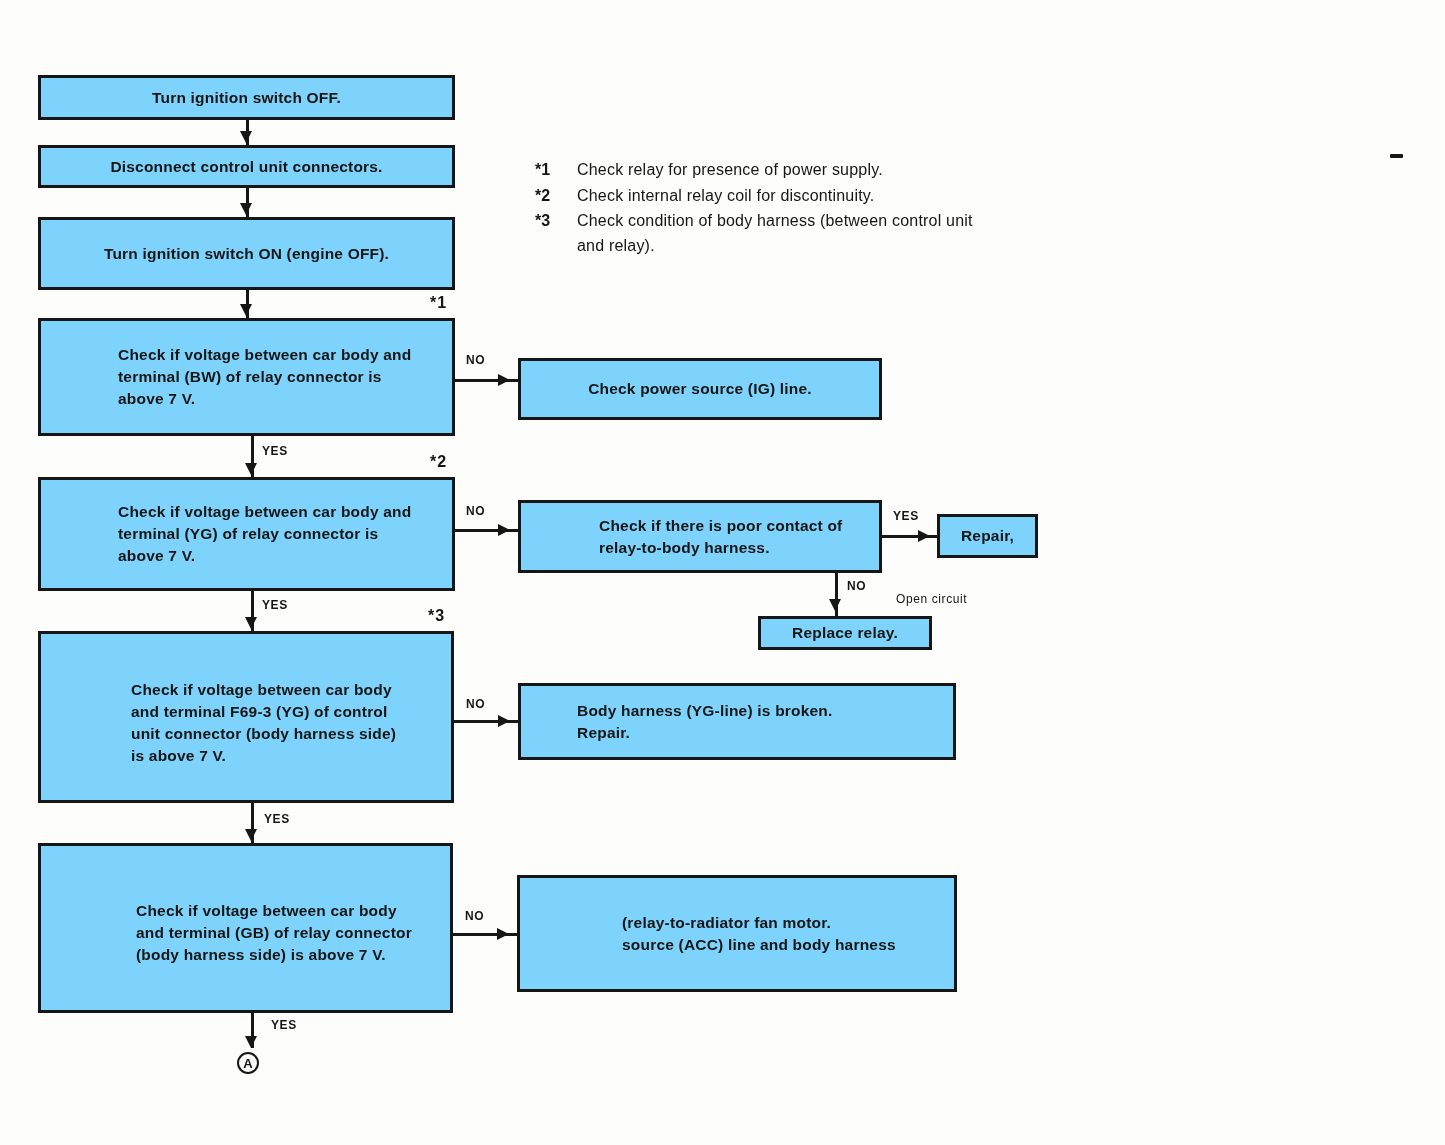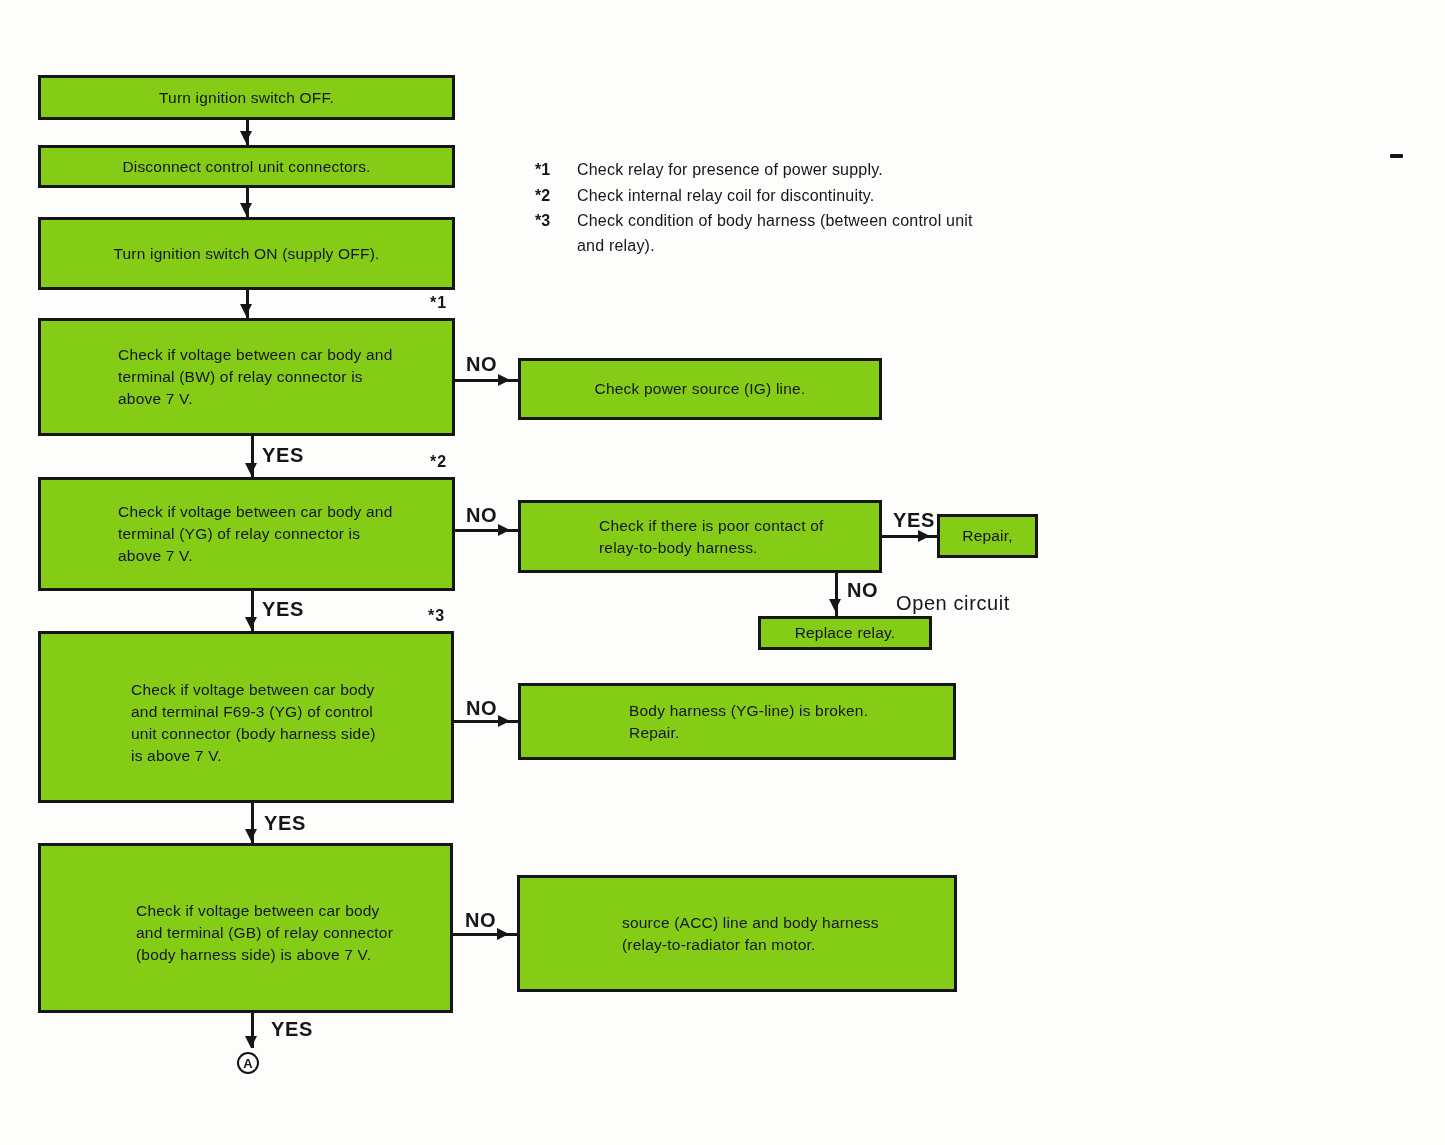--- a/index.html
+++ b/index.html
@@ -6,29 +6,29 @@
   body{
     width:1445px;height:1145px;position:relative;overflow:hidden;
     background:#fdfdfc;
     font-family:"Liberation Sans", sans-serif;
     color:#161616;
     -webkit-font-smoothing:antialiased;
   }
   .box{
     position:absolute;
     border:3px solid #161616;
-    background:#84cc16;
+    background:#7dd3fc;
     box-sizing:border-box;
     display:flex;flex-direction:column;justify-content:center;
-    font-size:15.5px;font-weight:400;letter-spacing:.2px;line-height:22px;
+    font-size:15.5px;font-weight:700;letter-spacing:.2px;line-height:22px;
   }
   .box.center{align-items:center;text-align:center;}
   .ln{display:block;white-space:nowrap;}
   .lbl{
-    position:absolute;font-size:20px;font-weight:800;letter-spacing:.6px;
+    position:absolute;font-size:12px;font-weight:800;letter-spacing:.6px;
     white-space:nowrap;
   }
   .marker{
     position:absolute;font-size:16px;font-weight:800;letter-spacing:1px;white-space:nowrap;
   }
   .vline{position:absolute;width:3px;background:#161616;}
   .hline{position:absolute;height:3px;background:#161616;}
   .head-down{
     position:absolute;width:0;height:0;
     border-left:6px solid transparent;border-right:6px solid transparent;
@@ -77,21 +77,21 @@
 
 <div class="box center" style="left:38px;top:75px;width:417px;height:45px">
   <span class="ln">Turn ignition switch OFF.</span>
 </div>
 
 <div class="box center" style="left:38px;top:145px;width:417px;height:43px">
   <span class="ln">Disconnect control unit connectors.</span>
 </div>
 
 <div class="box center" style="left:38px;top:217px;width:417px;height:73px">
-  <span class="ln">Turn ignition switch ON (supply OFF).</span>
+  <span class="ln">Turn ignition switch ON (engine OFF).</span>
 </div>
 
 <span class="marker" style="left:430px;top:294px">*1</span>
 <div class="box" style="left:38px;top:318px;width:417px;height:118px;padding-left:77px">
   <span class="ln">Check if voltage between car body and</span>
   <span class="ln">terminal (BW) of relay connector is</span>
   <span class="ln">above 7 V.</span>
 </div>
 
 <span class="marker" style="left:430px;top:453px">*2</span>
@@ -125,28 +125,28 @@
 </div>
 
 <div class="box center" style="left:937px;top:514px;width:101px;height:44px">
   <span class="ln">Repair,</span>
 </div>
 
 <div class="box center" style="left:758px;top:616px;width:174px;height:34px">
   <span class="ln">Replace relay.</span>
 </div>
 
-<div class="box" style="left:518px;top:683px;width:438px;height:77px;padding-left:108px">
+<div class="box" style="left:518px;top:683px;width:438px;height:77px;padding-left:56px">
   <span class="ln">Body harness (YG-line) is broken.</span>
   <span class="ln">Repair.</span>
 </div>
 
 <div class="box" style="left:517px;top:875px;width:440px;height:117px;padding-left:102px">
+  <span class="ln">(relay-to-radiator fan motor.</span>
   <span class="ln">source (ACC) line and body harness</span>
-  <span class="ln">(relay-to-radiator fan motor.</span>
 </div>
 
 <div class="vline" style="left:246px;top:120px;height:25px"></div>
 <div class="head-down" style="left:240px;top:131px"></div>
 
 <div class="vline" style="left:246px;top:188px;height:29px"></div>
 <div class="head-down" style="left:240px;top:203px"></div>
 
 <div class="vline" style="left:246px;top:290px;height:28px"></div>
 <div class="head-down" style="left:240px;top:304px"></div>

